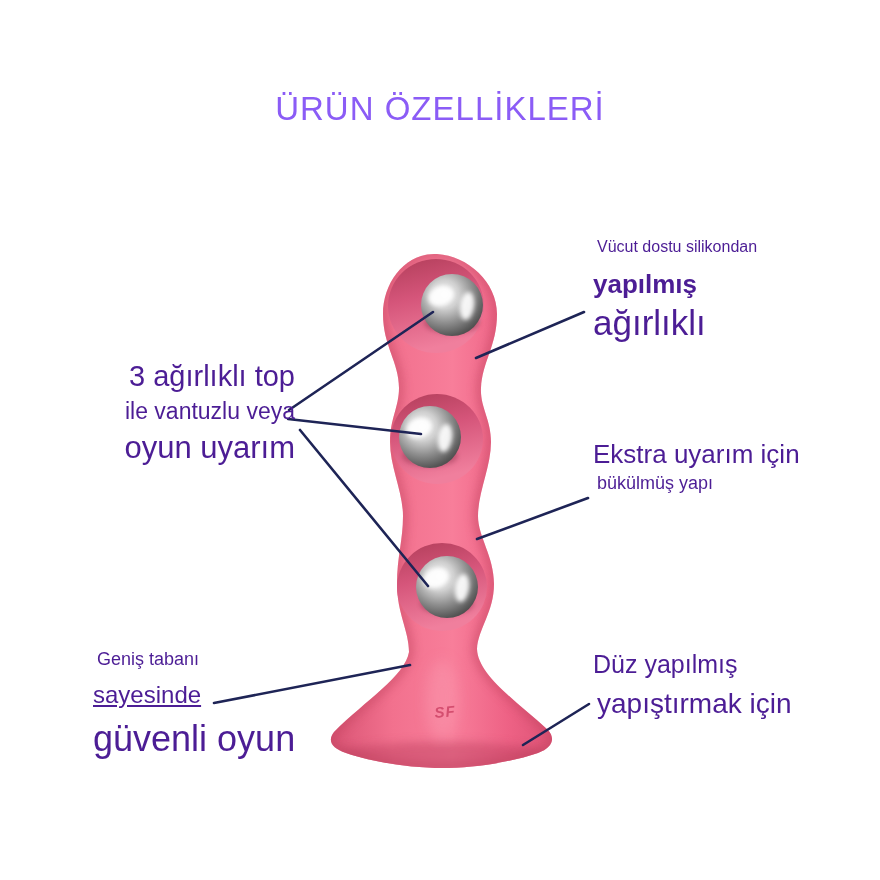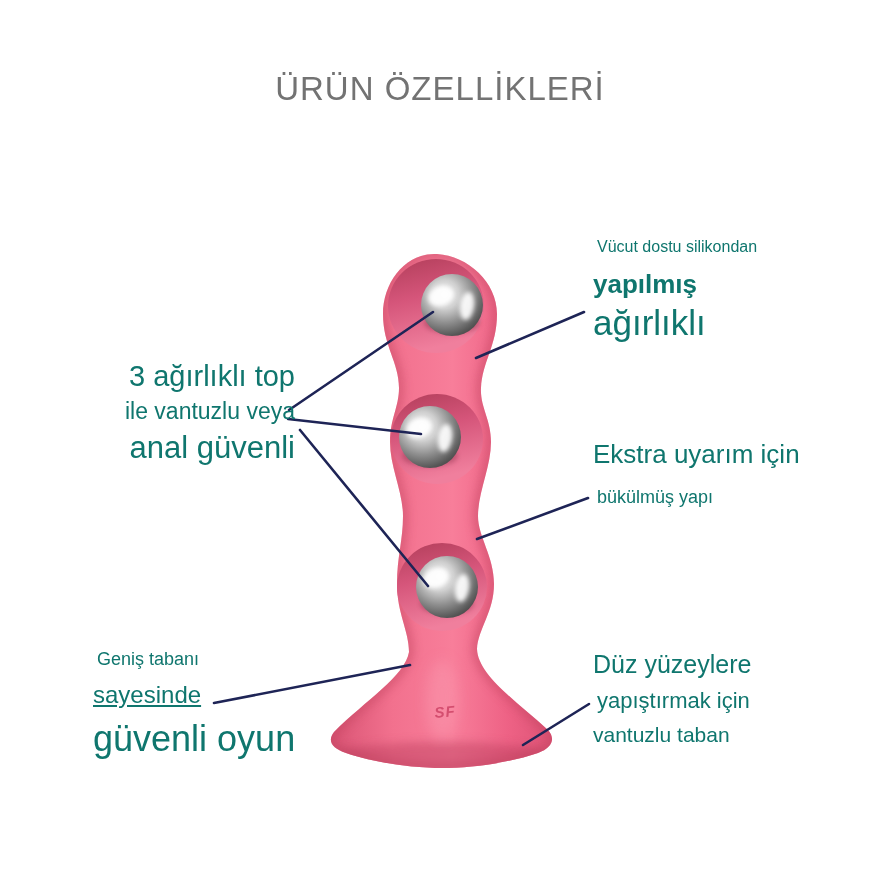--- a/index.html
+++ b/index.html
@@ -5,52 +5,52 @@
   html,body{margin:0;padding:0;background:#fff;}
   .page{
     position:relative;
     width:880px;height:880px;
     background:#ffffff;
     overflow:hidden;
     font-family:"Liberation Sans", sans-serif;
     color:#1e2456;
   }
   .page-title{
-    position:absolute;left:0;right:0;top:70px;
+    position:absolute;left:0;right:0;top:90px;
     text-align:center;
     font-size:33px;font-weight:500;letter-spacing:1px;
-    color:#737373;
+    color:#8b5cf6;
   }
   .art{position:absolute;left:0;top:0;}
-  .callout{position:absolute;color:#0f766e;}
+  .callout{position:absolute;color:#4c1d95;}
   .callout div{white-space:nowrap;}
   
   .co-material{left:593px;top:238px;}
   .co-material .l1{font-size:16px;margin:0 0 13px 4px;}
   .co-material .l2{font-size:26px;margin:0 0 3px 0;font-weight:bold;}
   .co-material .l3{font-size:35px;font-weight:500;margin:0 0 7px 0;}
   .co-material .l4{font-size:25px;}
   
   .co-balls{left:50px;top:360px;width:245px;text-align:right;}
   .co-balls .l1{font-size:29px;margin-bottom:5px;}
   .co-balls .l2{font-size:23px;margin-bottom:5px;}
   .co-balls .l3{font-size:31px;}
   
   .co-structure{left:593px;top:439px;}
-  .co-structure .l1{font-size:26px;margin-bottom:17px;}
+  .co-structure .l1{font-size:26px;margin-bottom:3px;}
   .co-structure .l2{font-size:18px;margin-left:4px;}
   
   .co-base{left:93px;top:649px;}
   .co-base .l1{font-size:18px;margin:0 0 11px 4px;}
   .co-base .l2{font-size:24px;margin:0 0 9px 0;text-decoration:underline;}
   .co-base .l3{font-size:36px;text-align:center;}
   
   .co-suction{left:593px;top:650px;}
   .co-suction .l1{font-size:25px;margin-bottom:9px;}
-  .co-suction .l2{font-size:22px;margin:0 6px 9px 4px;}
+  .co-suction .l2{font-size:28px;margin:0 6px 9px 4px;}
   .co-suction .l3{font-size:21px;}
 </style>
 </head>
 <body>
 
 <div class="page">
 
   <div class="page-title">ÜRÜN ÖZELLİKLERİ</div>
 
   <svg class="art" width="880" height="880" viewBox="0 0 880 880">
@@ -136,33 +136,32 @@
 
   <div class="callout co-material">
     <div class="l1">Vücut dostu silikondan</div>
     <div class="l2">yapılmış</div>
     <div class="l3">ağırlıklı</div>
   </div>
 
   <div class="callout co-balls">
     <div class="l1">3 ağırlıklı top</div>
     <div class="l2">ile vantuzlu veya</div>
-    <div class="l3">anal güvenli</div>
+    <div class="l3">oyun uyarım</div>
   </div>
 
   <div class="callout co-structure">
     <div class="l1">Ekstra uyarım için</div>
     <div class="l2">bükülmüş yapı</div>
   </div>
 
   <div class="callout co-base">
     <div class="l1">Geniş tabanı</div>
     <div class="l2">sayesinde</div>
     <div class="l3">güvenli oyun</div>
   </div>
 
   <div class="callout co-suction">
-    <div class="l1">Düz yüzeylere</div>
+    <div class="l1">Düz yapılmış</div>
     <div class="l2">yapıştırmak için</div>
-    <div class="l3">vantuzlu taban</div>
   </div>
 
 </div>
 
 </body></html>

